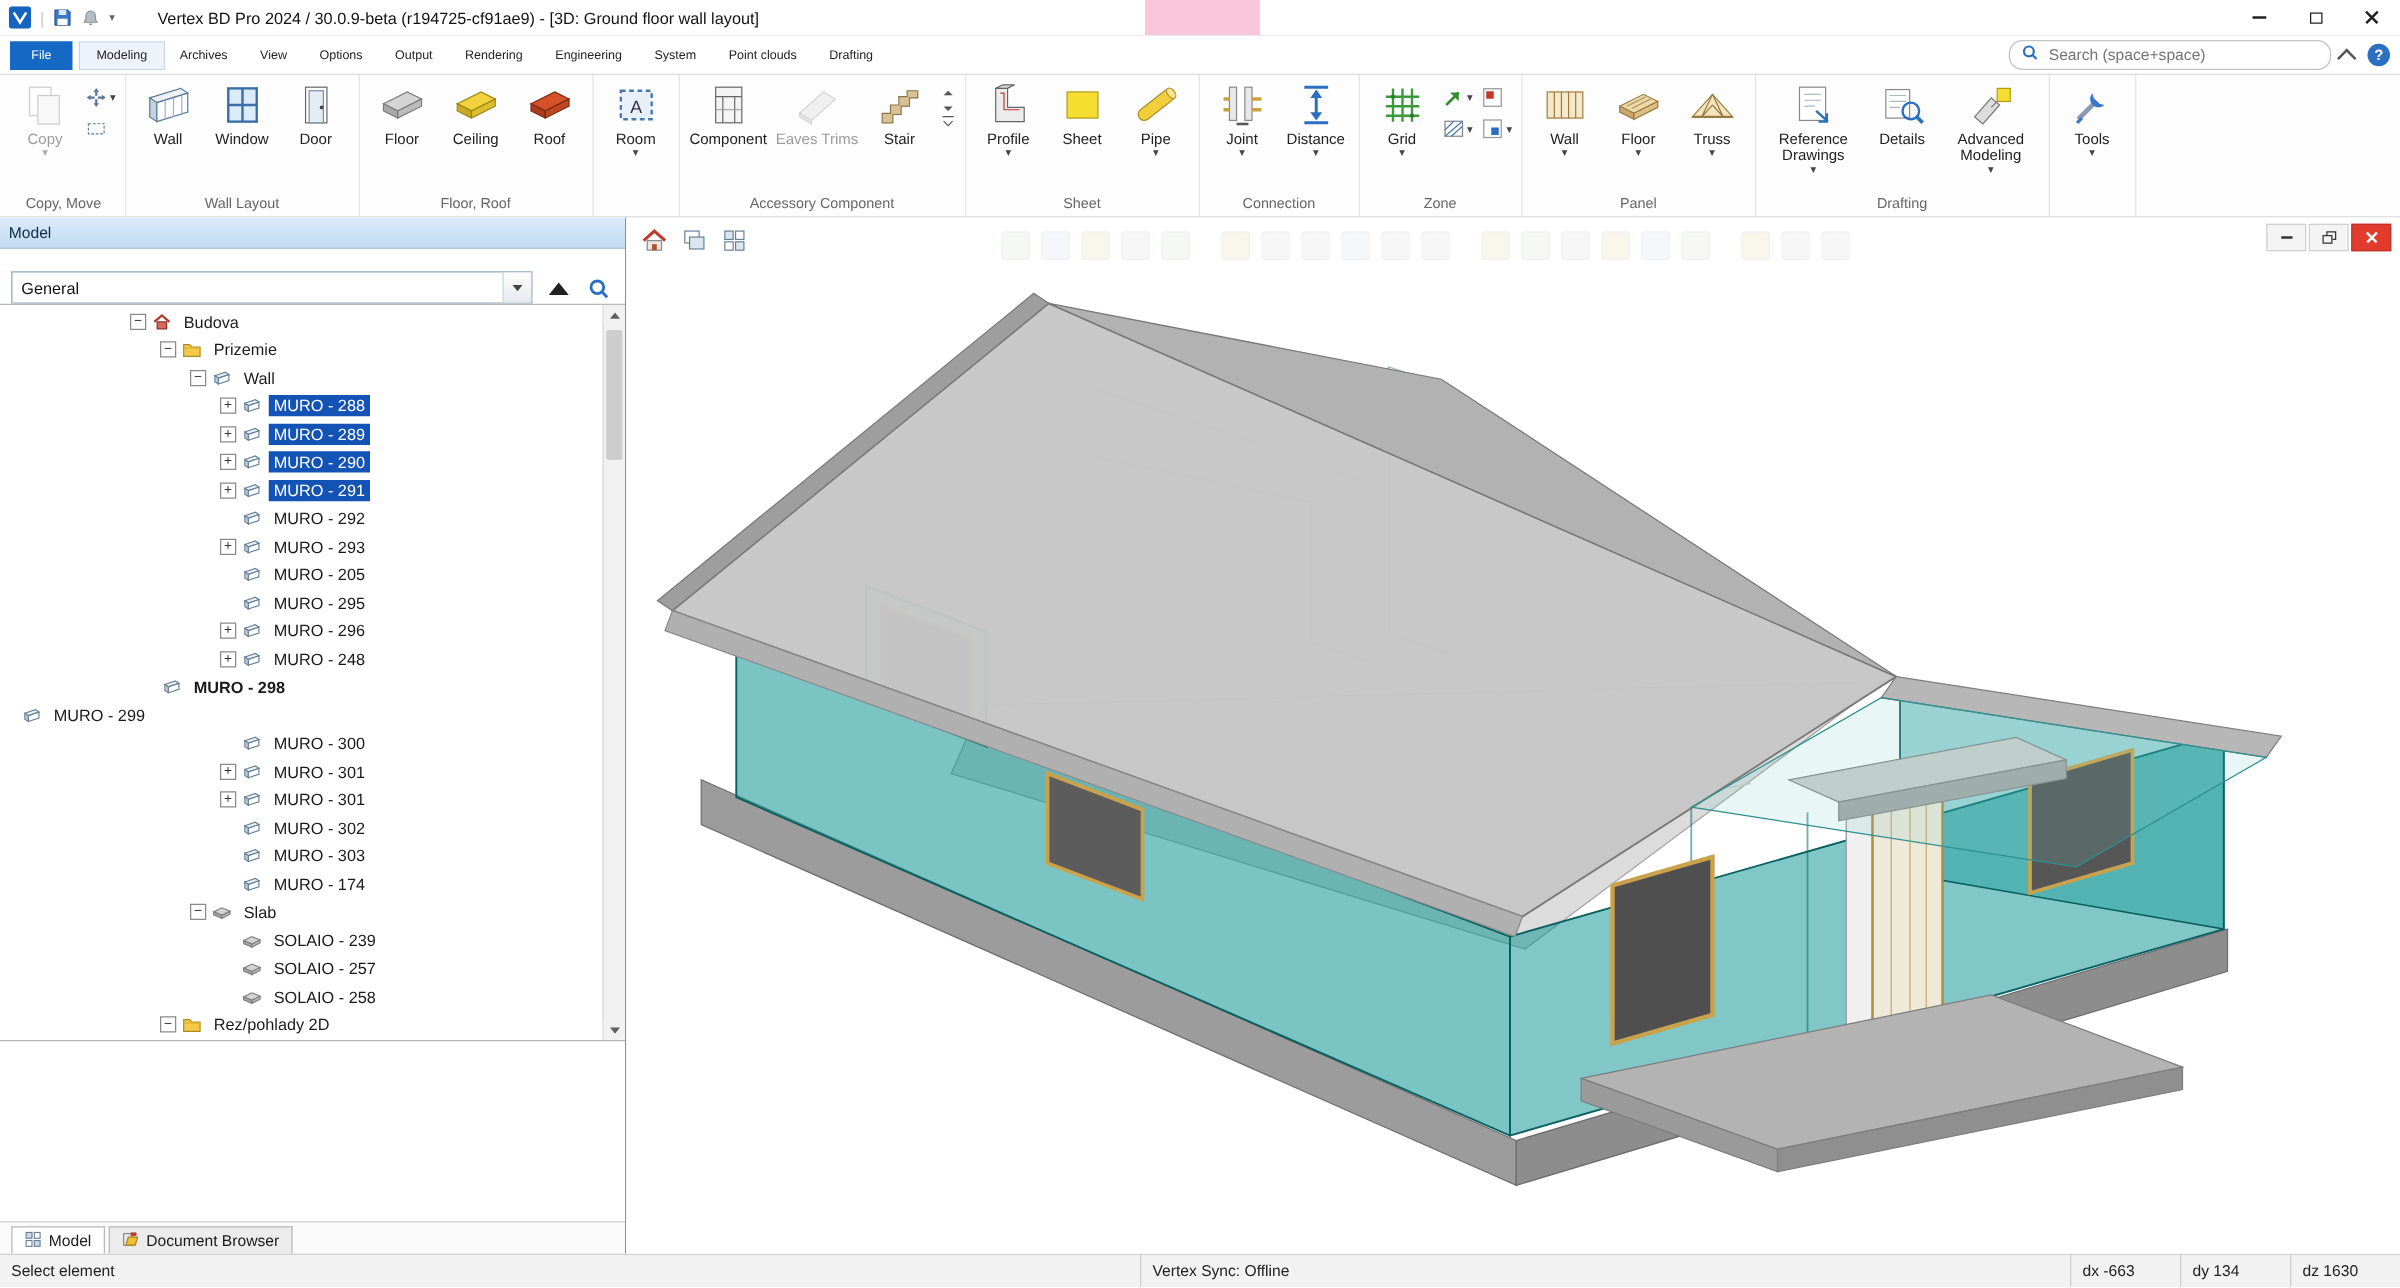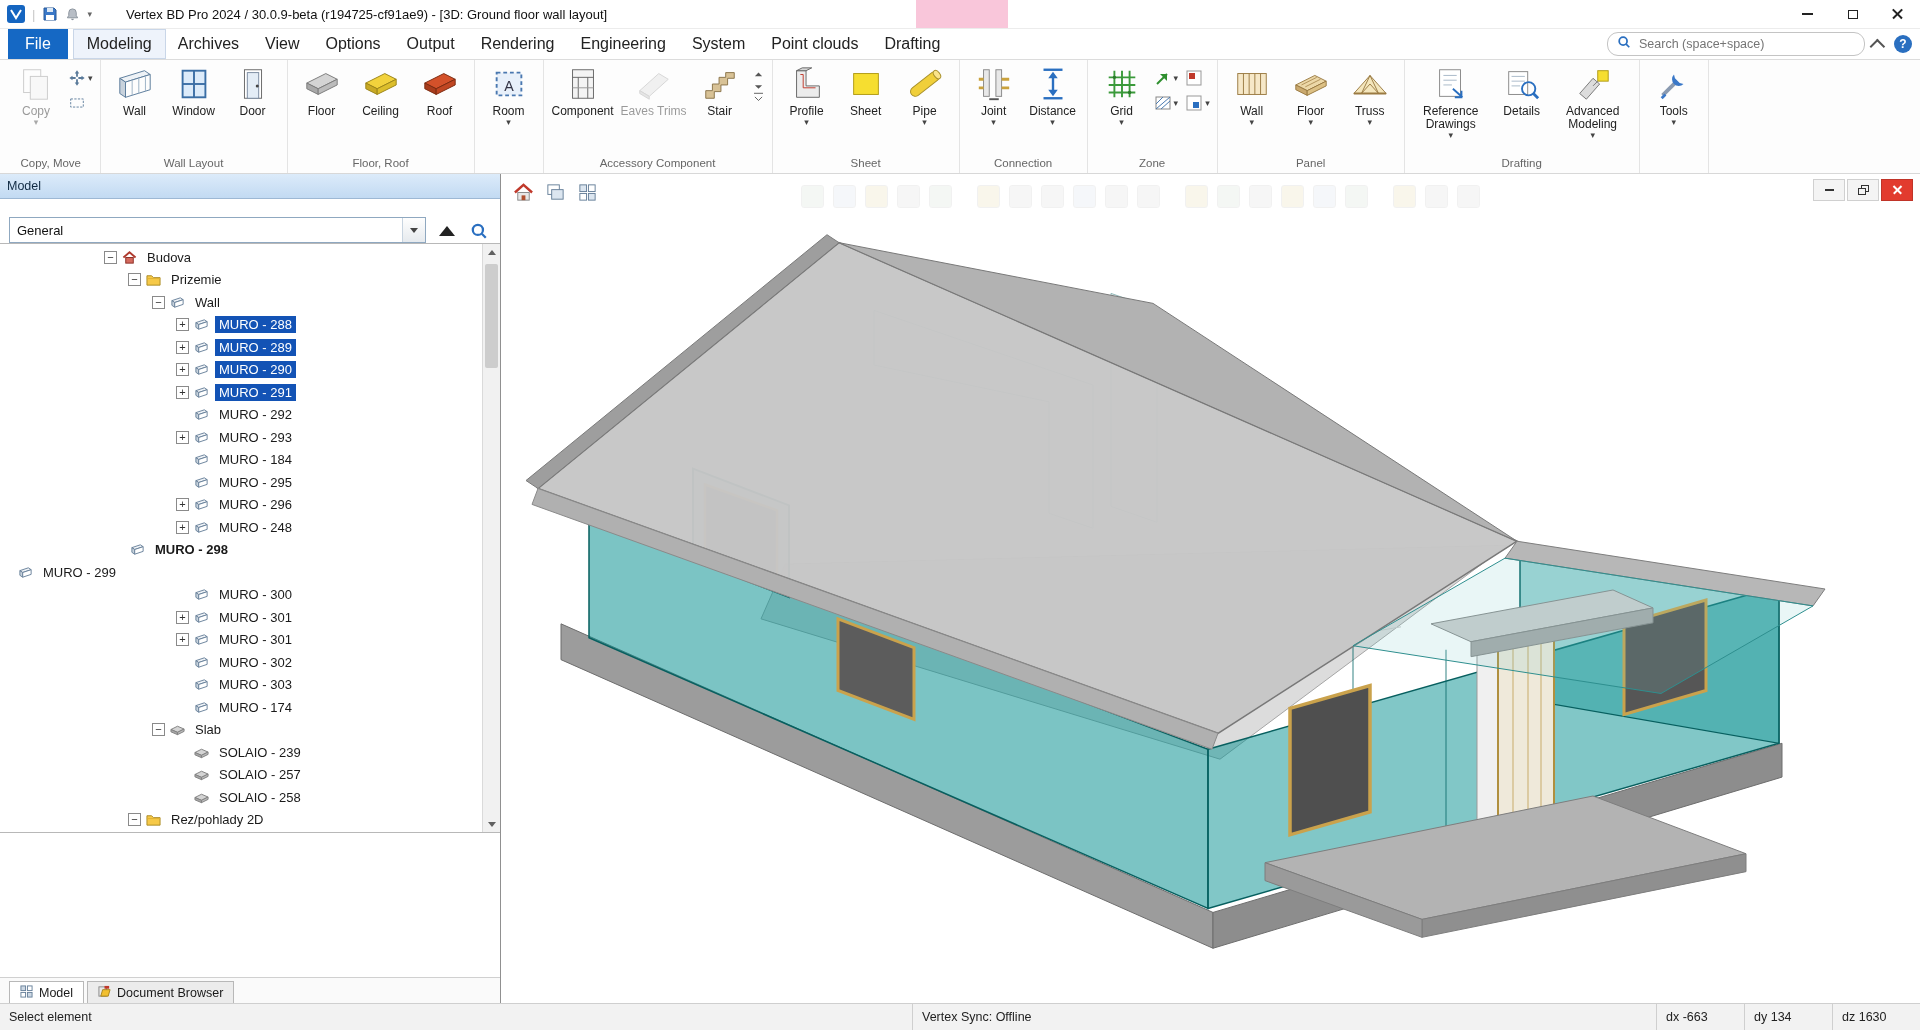--- a/index.html
+++ b/index.html
@@ -20,21 +20,21 @@
   .ic-minimize{width:11px;height:2px;background:#222;}
   .ic-maximize{width:10px;height:9px;border:1.5px solid #222;box-sizing:border-box;}
   .xwrap{position:relative;width:13px;height:13px;}
   .xwrap i{position:absolute;left:0;top:5.6px;width:13px;height:1.7px;background:#222;}
   .xwrap i:first-child{transform:rotate(45deg);}
   .xwrap i:last-child{transform:rotate(-45deg);}
 
   
   .tabrow{height:30px;flex:0 0 30px;display:flex;align-items:center;background:#fff;position:relative;border-bottom:1px solid #dcdcdc;}
   .tabs{display:flex;align-items:center;padding-left:8px;}
-  .tab{padding:5px 13px;font-size:16px;color:#222;white-space:nowrap;}
+  .tab{padding:5px 13px;font-size:10px;color:#222;white-space:nowrap;}
   .tab.file{background:#1568c4;color:#fff;padding:6px 17px;margin-right:6px;}
   .tab.active{background:#eef3fb;outline:1px solid #c9d6e8;}
   .tabrow-right{position:absolute;right:8px;top:0;height:30px;display:flex;align-items:center;gap:9px;}
   .searchbox{display:flex;align-items:center;width:238px;height:22px;border:1px solid #c4c4c4;border-radius:11px;padding:0 9px;background:#fff;gap:6px;}
   .searchbox input{border:none;outline:none;flex:1;font-size:12.5px;color:#555;background:transparent;font-family:"Liberation Sans",sans-serif;}
   .chev-up{width:9px;height:9px;border-left:2px solid #555;border-top:2px solid #555;transform:rotate(45deg) translateY(3px);}
   .help-circle{width:18px;height:18px;border-radius:50%;background:#2a6fc0;color:#fff;font-size:12px;font-weight:bold;display:flex;align-items:center;justify-content:center;}
 
   
   .ribbon{height:113px;flex:0 0 113px;background:#fdfdfd;border-bottom:1px solid #d8d8d8;display:flex;align-items:stretch;padding-left:2px;overflow:hidden;}
@@ -690,21 +690,21 @@
             </div>
             <div class="trow" style="padding-left: 176px;">
               <span class="texp none"></span>
               <span class="ticon">
                 <svg viewBox="0 0 16 16">
                   <polygon points="2,6 11,3 14,5 5,8" fill="#eef2f6" stroke="#67809a"></polygon>
                   <polygon points="2,6 5,8 5,13 2,11" fill="#c8d2dc" stroke="#67809a"></polygon>
                   <polygon points="5,8 14,5 14,10 5,13" fill="#fff" stroke="#67809a"></polygon>
                 </svg>
               </span>
-              <span class="tlbl">MURO - 184</span>
+              <span class="tlbl">MURO - 205</span>
             </div>
             <div class="trow" style="padding-left: 176px;">
               <span class="texp none"></span>
               <span class="ticon">
                 <svg viewBox="0 0 16 16">
                   <polygon points="2,6 11,3 14,5 5,8" fill="#eef2f6" stroke="#67809a"></polygon>
                   <polygon points="2,6 5,8 5,13 2,11" fill="#c8d2dc" stroke="#67809a"></polygon>
                   <polygon points="5,8 14,5 14,10 5,13" fill="#fff" stroke="#67809a"></polygon>
                 </svg>
               </span>

